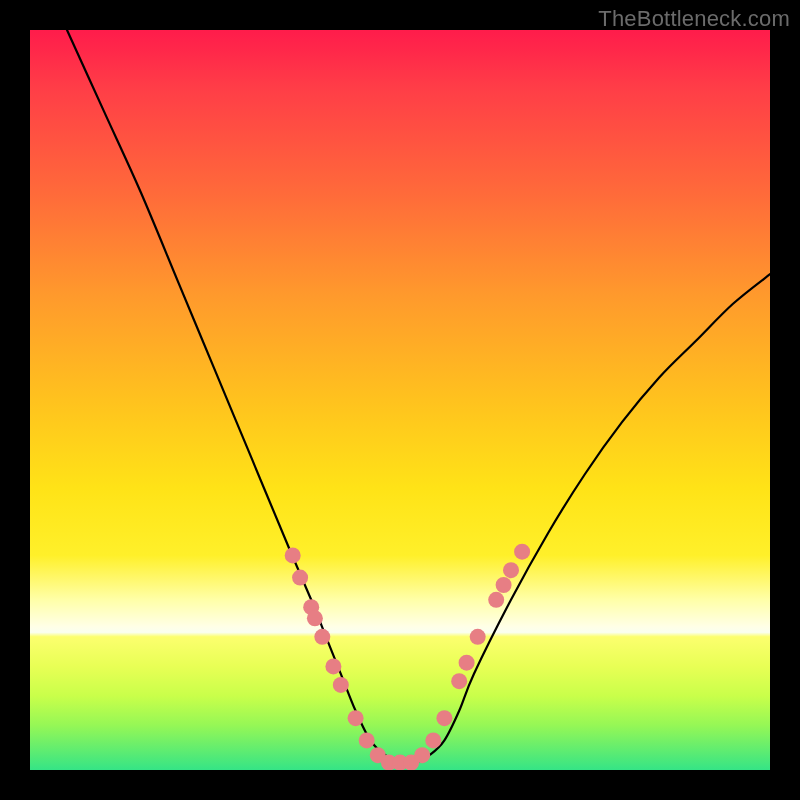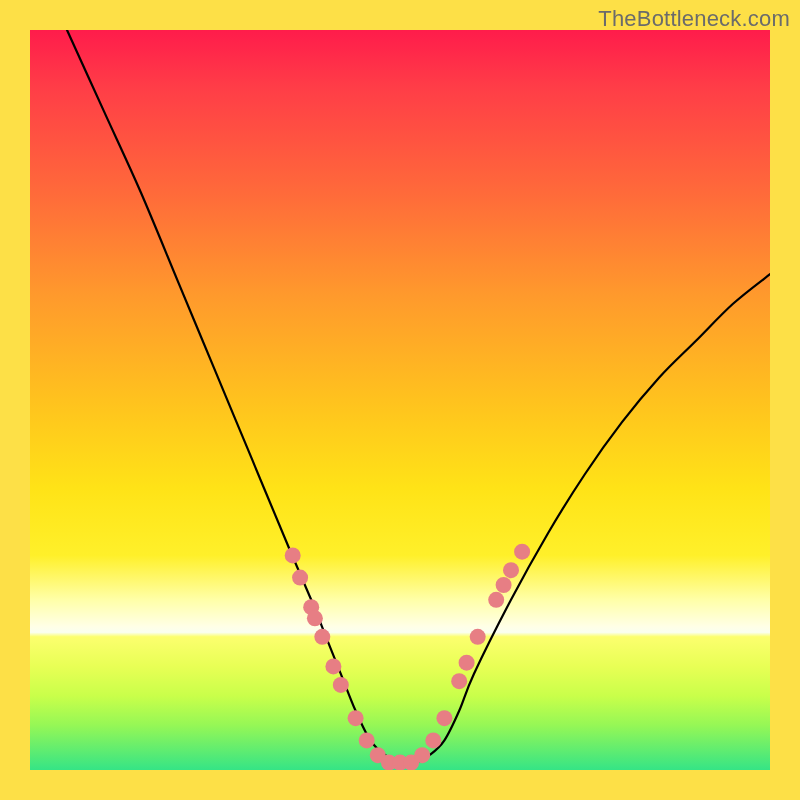--- a/index.html
+++ b/index.html
@@ -6,21 +6,21 @@
     margin: 0;
     padding: 0;
     width: 800px;
     height: 800px;
     overflow: hidden;
     font-family: Arial, Helvetica, sans-serif;
   }
   .frame {
     width: 800px;
     height: 800px;
-    background: #fde047;
+    background: #000000;
     position: relative;
     box-sizing: border-box;
   }
   .watermark {
     position: absolute;
     top: 6px;
     right: 10px;
     color: #6b6b6b;
     font-size: 22px;
     letter-spacing: 0.2px;

